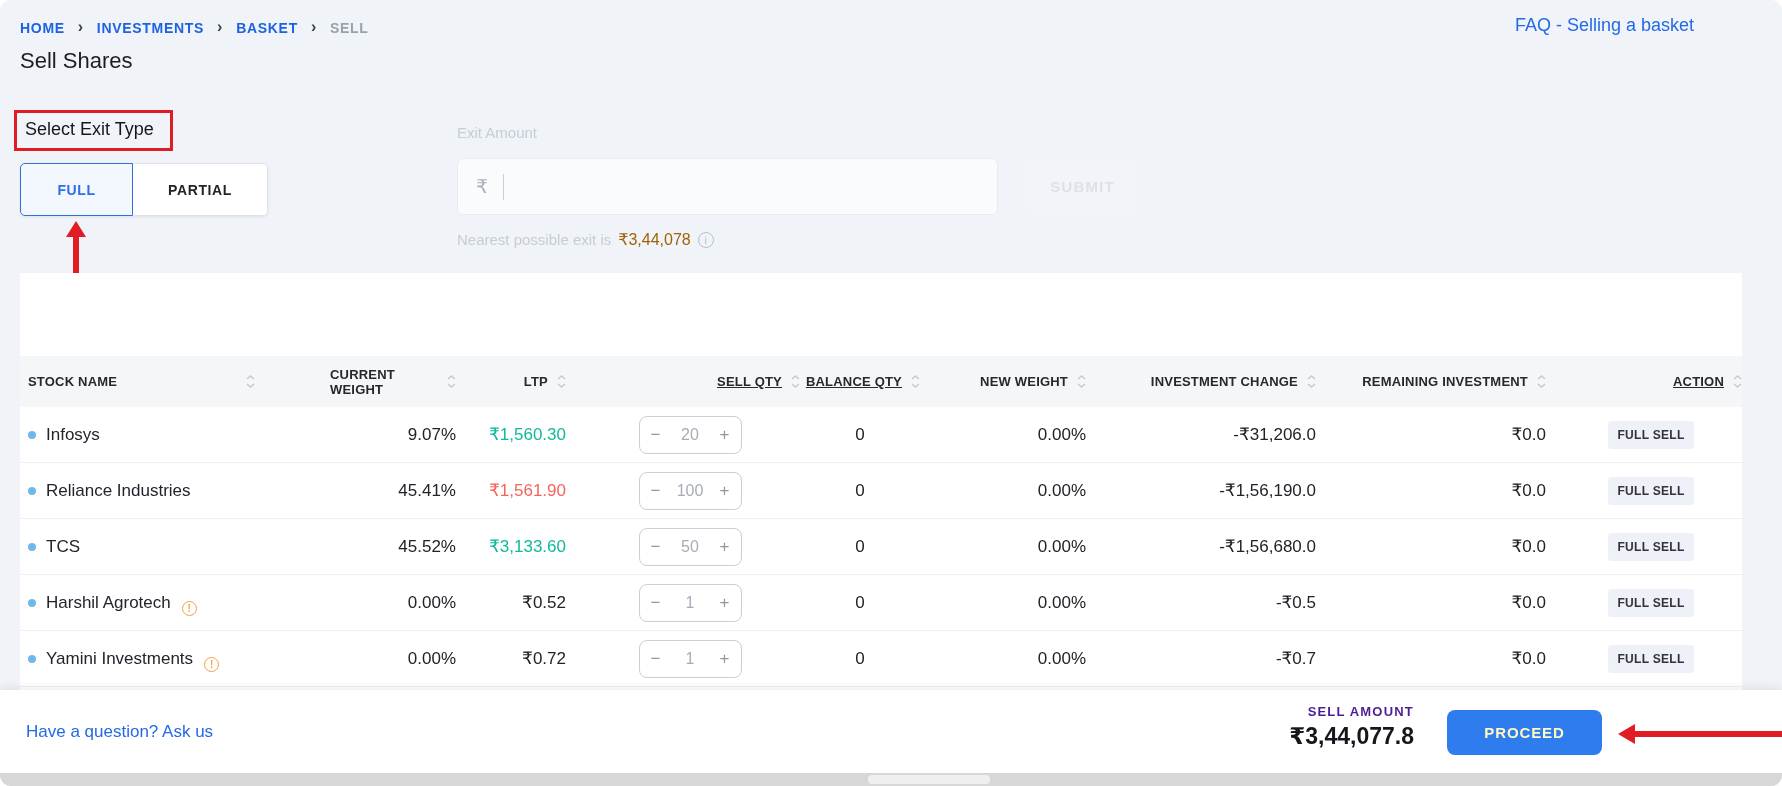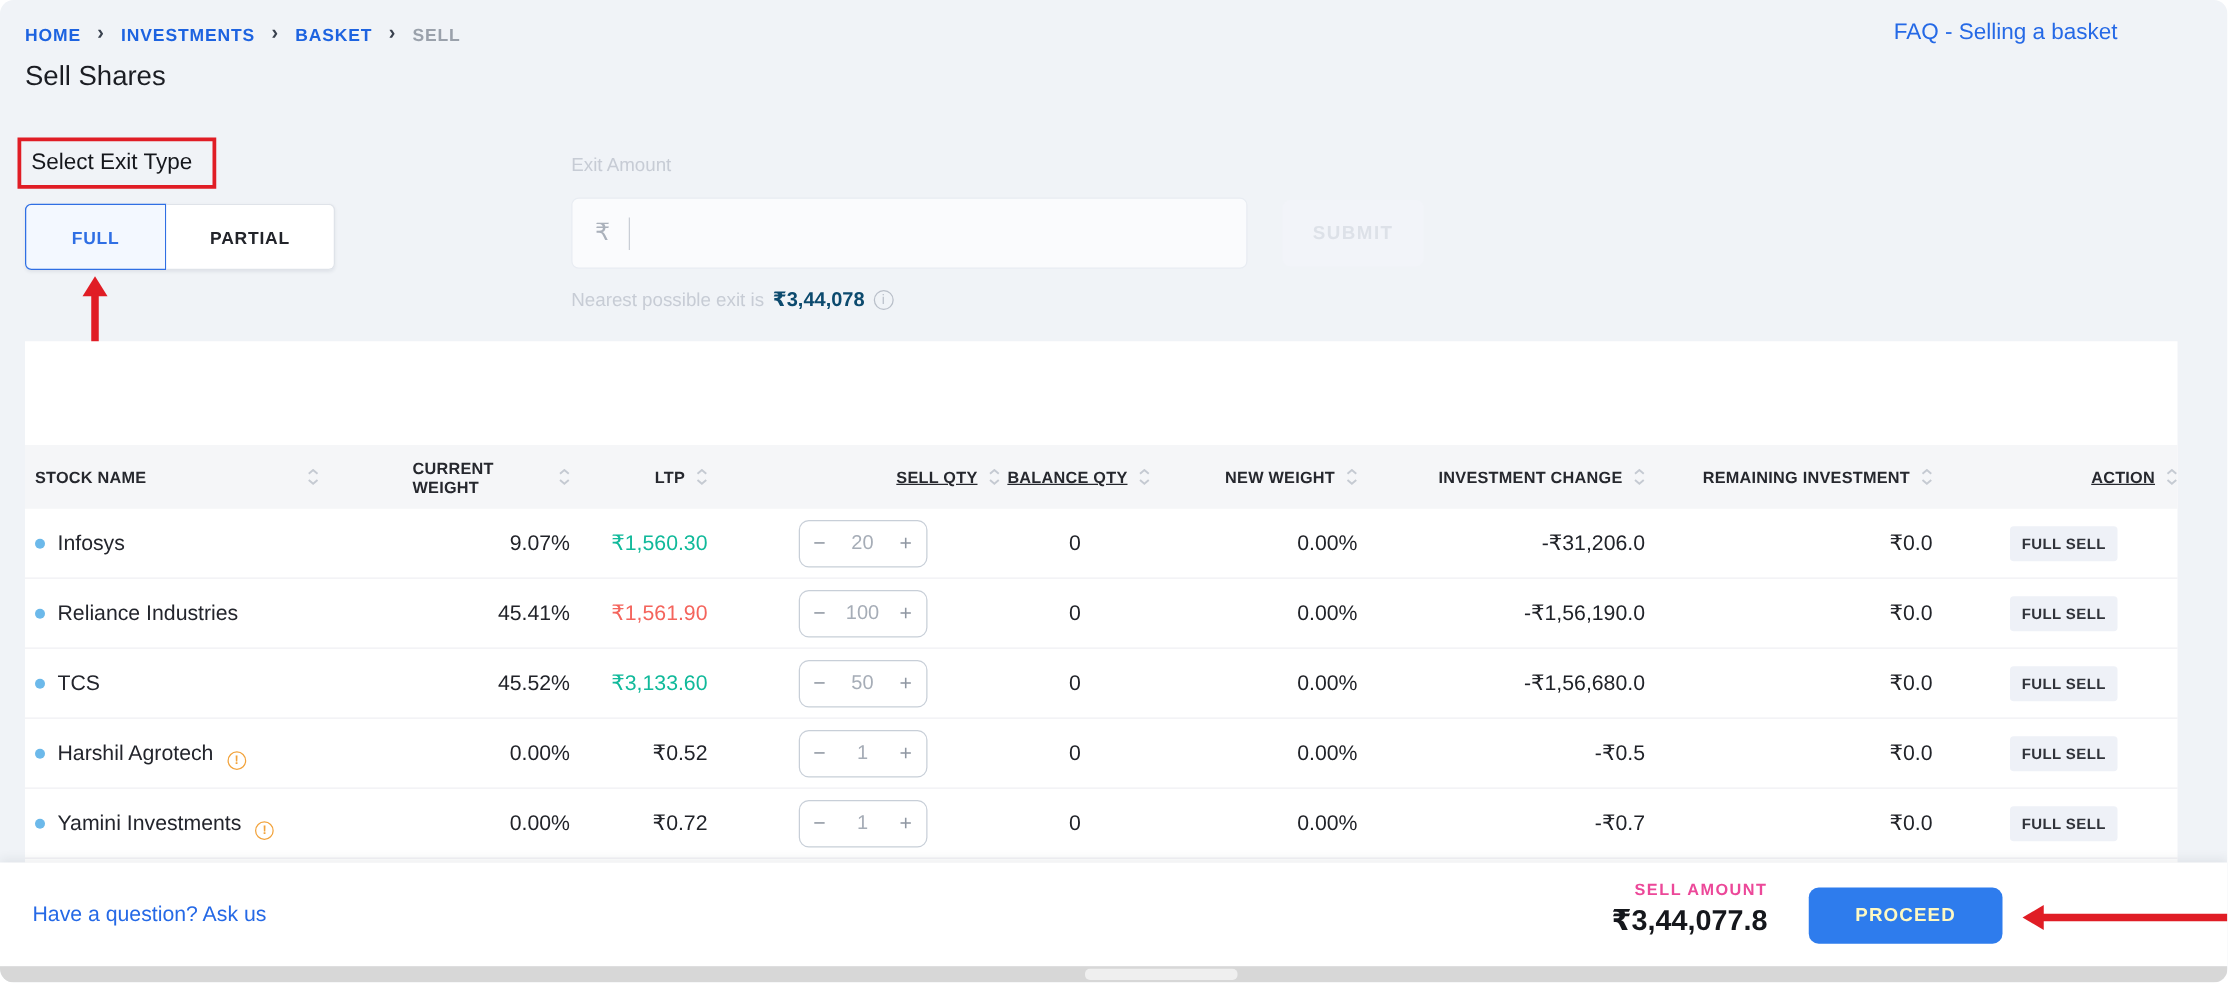--- a/index.html
+++ b/index.html
@@ -40,21 +40,21 @@
   
   .amount-label { position:absolute; left:457px; top:124px; font-size:15px; color:#c7ccd5; }
   .amount-input { position:absolute; left:457px; top:158px; width:541px; height:57px; box-sizing:border-box;
     background:#fafbfd; border:1px solid #e8ecf2; border-radius:6px; display:flex; align-items:center; padding:0 18px; }
   .rupee-prefix { color:#aab1bb; font-size:19px; }
   .input-caret { width:1px; height:26px; background:#c9ced6; margin-left:15px; }
   .submit-btn { position:absolute; left:1026px; top:160px; width:113px; height:53px;
     background:#f2f4f9; border-radius:6px; color:#dde1e8; font-size:15px; font-weight:700; letter-spacing:1.2px;
     display:flex; align-items:center; justify-content:center; }
   .hint { position:absolute; left:457px; top:230px; font-size:15px; color:#c7ccd5; display:flex; align-items:center; gap:7px; }
-  .hint-amount { color:#0c4a6e; font-weight:700; font-size:16px; }
+  .hint-amount { color:#a16207; font-weight:400; font-size:16px; }
   .info-icon { width:16px; height:16px; border:1.5px solid #b9bfc9; border-radius:50%; color:#b9bfc9;
     font-size:11px; display:inline-flex; align-items:center; justify-content:center; box-sizing:border-box; }
 
   
   .card { position:absolute; left:20px; top:273px; width:1722px; height:417px; background:#ffffff;
     --cols:310px 140px 110px 220px 120px 180px 230px 230px 1fr; }
   .thead { position:absolute; top:83px; left:0; right:0; height:51px; background:#f5f6f8;
     display:grid; grid-template-columns:var(--cols); align-items:center; }
   .th { display:flex; align-items:center; gap:9px; font-size:13px; font-weight:700; color:#26282e; letter-spacing:0.2px; }
   .th.left  { justify-content:flex-start; padding-left:8px; }
@@ -83,21 +83,21 @@
   .step-val { color:#a6adb7; font-size:16px; }
   .cell.action { display:flex; justify-content:center; }
   .badge { padding:7px 9px; border-radius:3px; background:#eef1f7; font-size:12px; font-weight:700;
     color:#30333a; letter-spacing:0.3px; white-space:nowrap; cursor:pointer; }
 
   
   .footer { position:absolute; left:0; top:690px; width:1782px; height:83px; background:#ffffff;
     box-shadow:0 -3px 8px rgba(40,50,70,0.08); }
   .question-link { position:absolute; left:26px; top:32px; font-size:17px; color:#2569e6; cursor:pointer; }
   .sell-amount-block { position:absolute; right:368px; top:14px; text-align:right; }
-  .sell-amount-label { font-size:13px; font-weight:700; letter-spacing:1.2px; color:#ec4899; }
+  .sell-amount-label { font-size:13px; font-weight:700; letter-spacing:1.2px; color:#4c1d95; }
   .sell-amount-value { margin-top:4px; font-size:23px; font-weight:600; color:#15171c; }
   .proceed-btn { position:absolute; left:1447px; top:20px; width:155px; height:45px; background:#2e7ced;
     border-radius:8px; color:#fef9c3; font-size:15px; font-weight:700; letter-spacing:0.9px;
     display:flex; align-items:center; justify-content:center; cursor:pointer; }
 
   .scroll-strip { position:absolute; left:0; top:773px; width:1782px; height:13px; background:#d7d7d7; }
   .scroll-thumb { position:absolute; left:868px; top:2px; width:122px; height:9px; background:#efefef; border-radius:4px; }
 </style>
 </head>
 <body>

